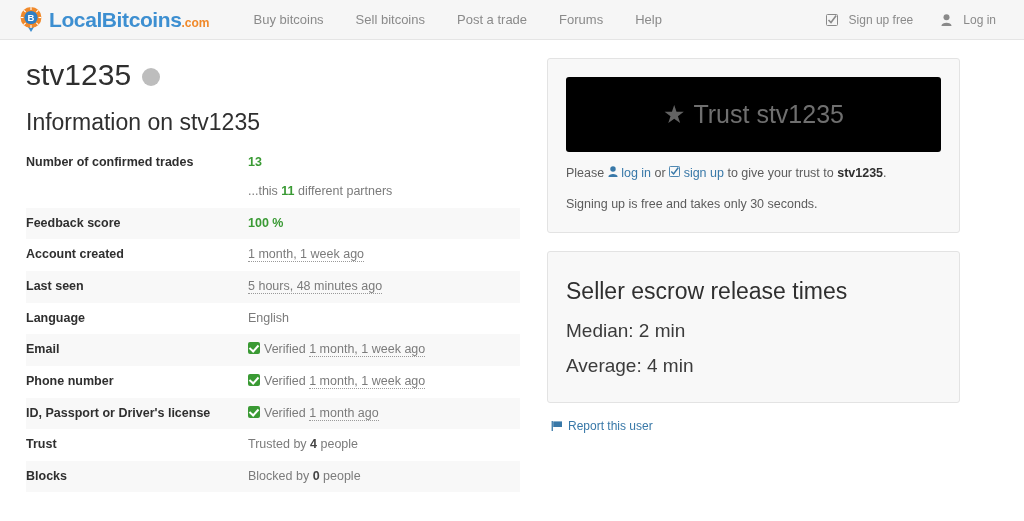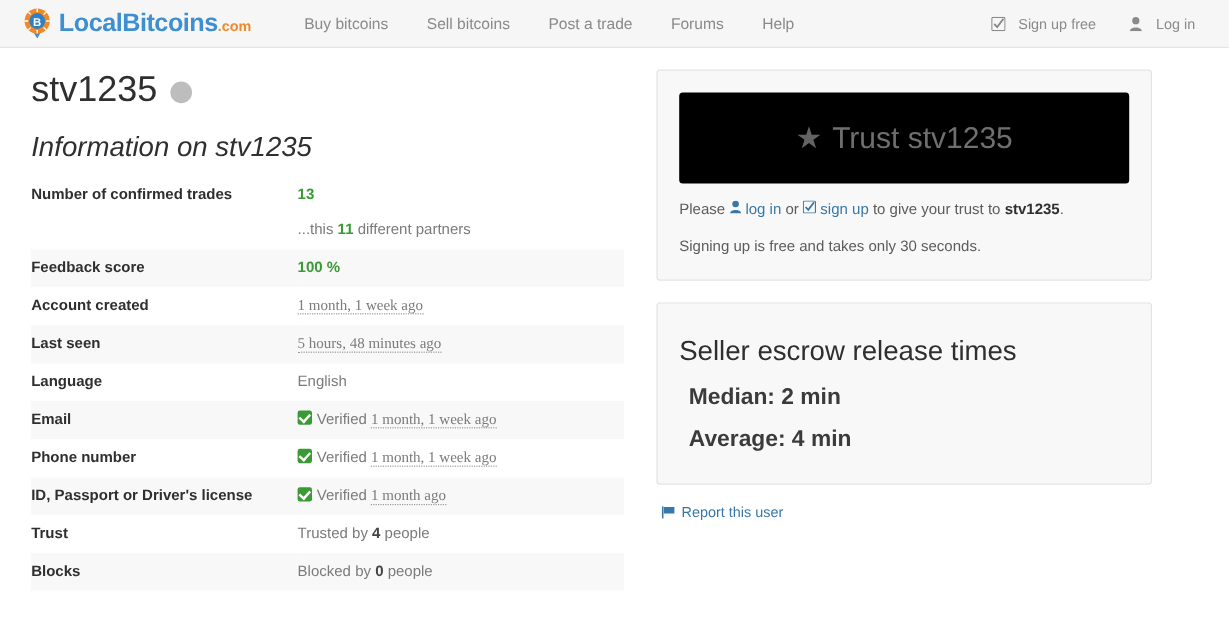--- a/index.html
+++ b/index.html
@@ -97,21 +97,20 @@
     background: #bdbdbd;
     display: inline-block;
     margin-top: 4px;
   }
   h2.section-title {
     font-size: 23px;
     font-weight: normal;
     color: #2f2f2f;
     margin: 18px 0 10px 0;
     line-height: 1.2;
-    font-style: italic;
   }
 
   
   table.info {
     width: 494px;
     border-collapse: collapse;
     font-size: 12.5px;
   }
   table.info td {
     padding: 8px 8px 8px 0;
@@ -126,21 +125,20 @@
     color: #2f2f2f;
     padding-left: 10px;
   }
   td.v { color: #7b7b7b; }
   .green { color: #3a9a34; font-weight: bold; }
   .dark-b { color: #444; font-weight: bold; }
   .dotted {
     border-bottom: 1px dotted #9a9a9a;
     color: #7b7b7b;
     cursor: help;
-    font-family: Liberation Serif, serif;
   }
   .verified-badge {
     display: inline-block;
     width: 12px; height: 12px;
     background: #3a9a34;
     border-radius: 2px;
     position: relative;
     vertical-align: -1px;
     margin-right: 4px;
   }
@@ -190,22 +188,22 @@
   .escrow h3 {
     font-size: 23px;
     font-weight: normal;
     color: #2f2f2f;
     margin: 6px 0 14px 0;
     line-height: 1.2;
   }
   .escrow p {
     font-size: 19px;
     color: #3b3b3b;
-    margin: 0 0 10px 8px;
-    font-weight: bold;
+    margin: 0 0 10px 0;
+    font-weight: normal;
     line-height: 1.3;
   }
   .escrow p:last-child { margin-bottom: 0; }
 
   .report-link {
     display: inline-flex;
     align-items: center;
     gap: 5px;
     margin: 16px 0 0 4px;
     color: #3878a8;

